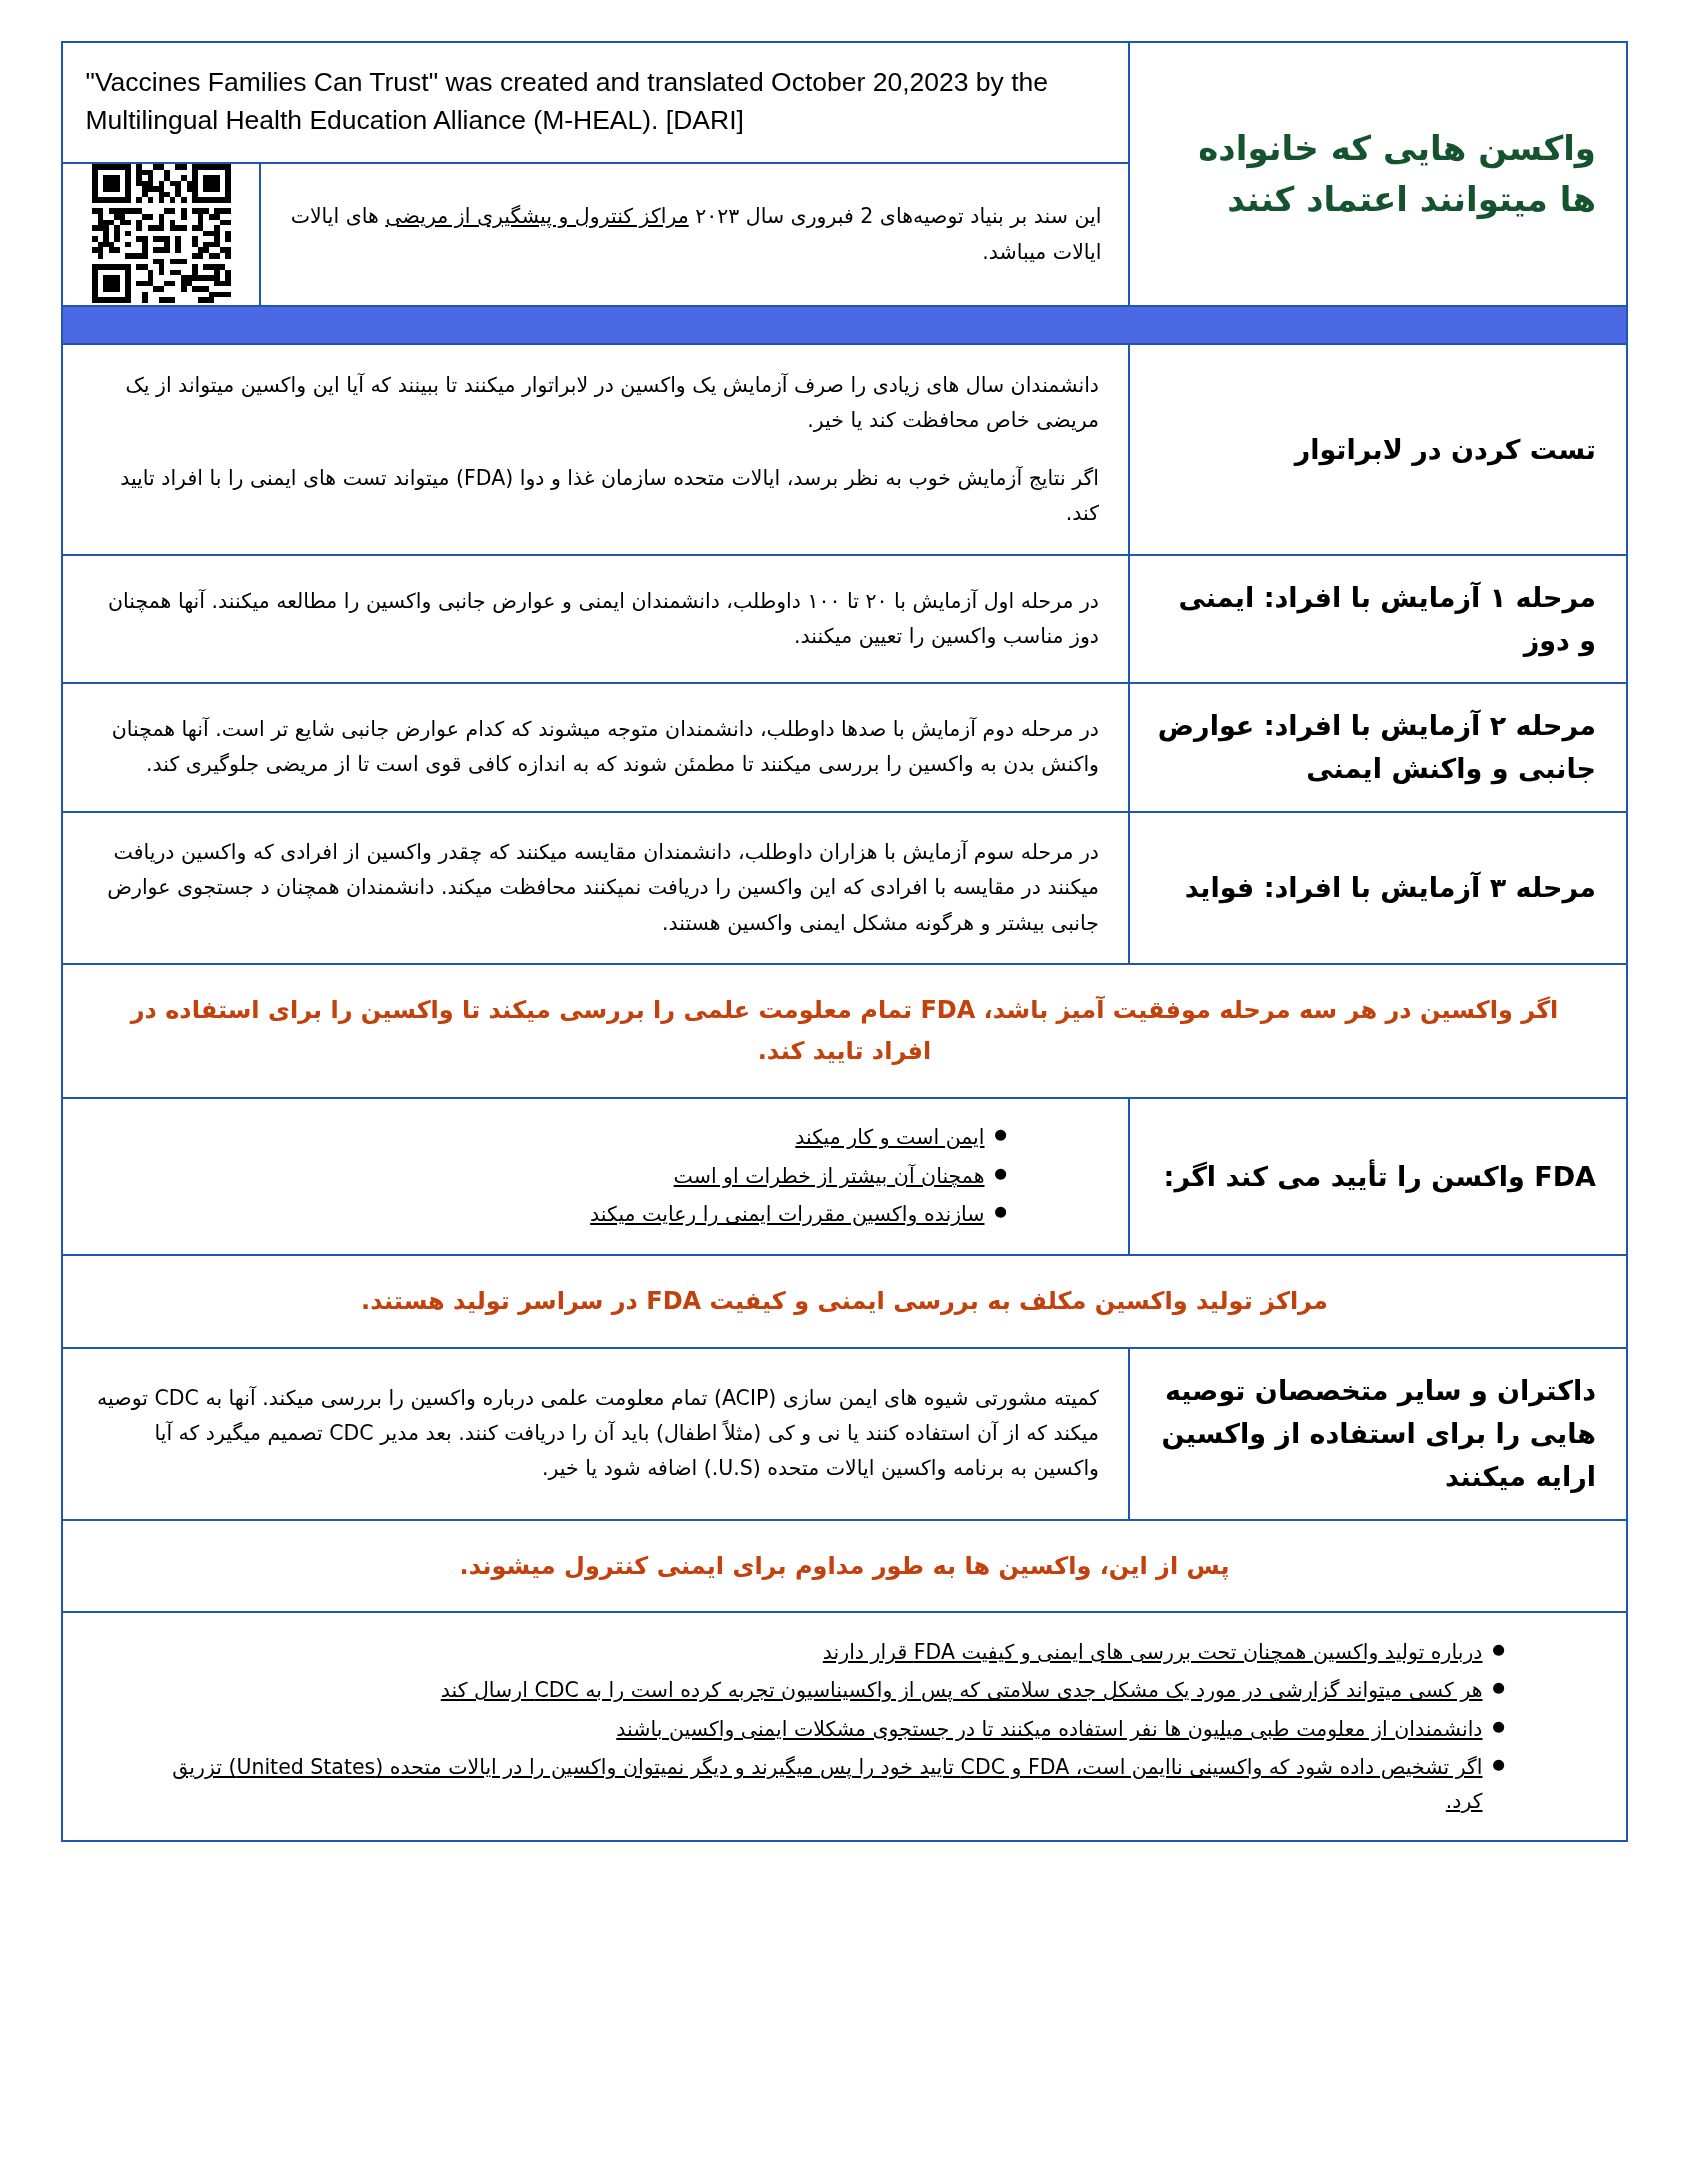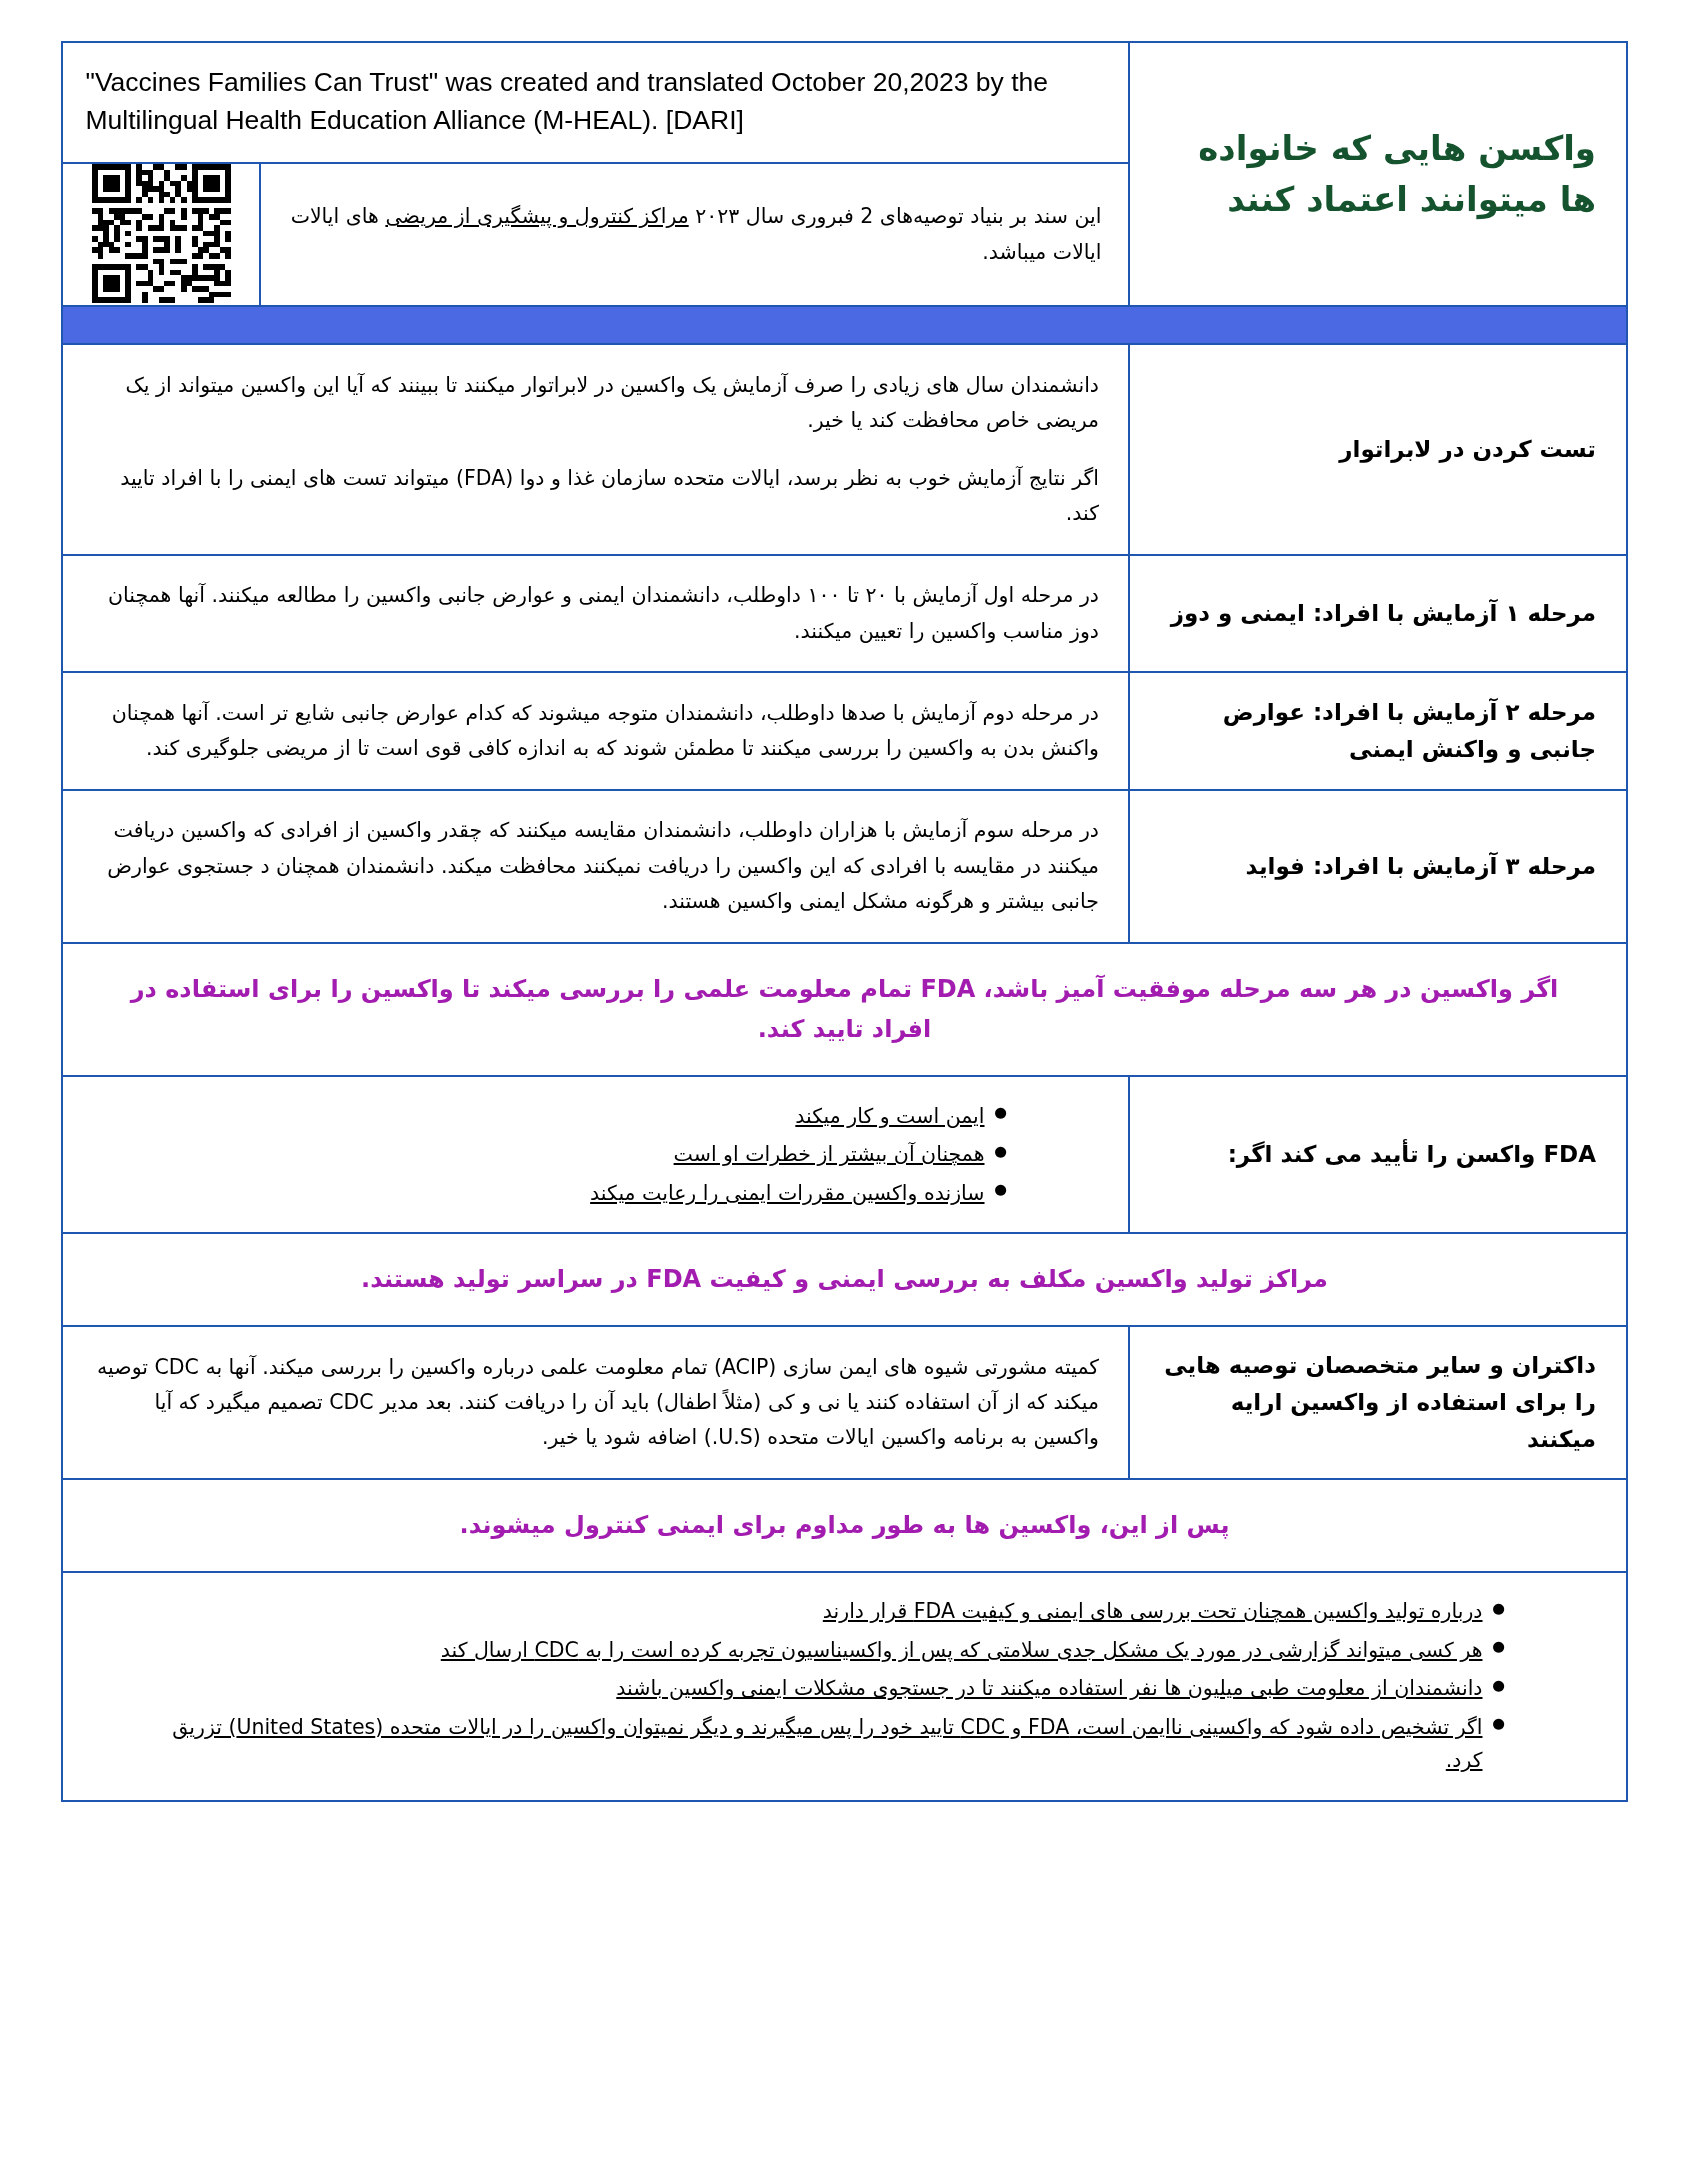--- a/index.html
+++ b/index.html
@@ -84,31 +84,31 @@
     line-height: 1.72;
     font-family: "DejaVu Sans", sans-serif;
     padding: 22.5px 29px 22.5px 24px;
   }
   .body-dari p { margin: 0 0 22.5px 0; }
   .body-dari p:last-child { margin-bottom: 0; }
   .label-dari {
     direction: rtl;
     text-align: right;
     font-weight: bold;
-    font-size: 23px;
+    font-size: 27px;
     line-height: 1.6;
     font-family: "DejaVu Sans", sans-serif;
     padding: 20px 30px 20px 24px;
   }
 
   
   .emph-dari {
     direction: rtl;
     text-align: center;
-    color: #a21caf;
+    color: #c2410c;
     font-weight: bold;
     font-size: 24px;
     line-height: 1.7;
     font-family: "DejaVu Sans", sans-serif;
     padding: 25px 46px;
   }
 
   
   ul.dari-list {
     direction: rtl;

